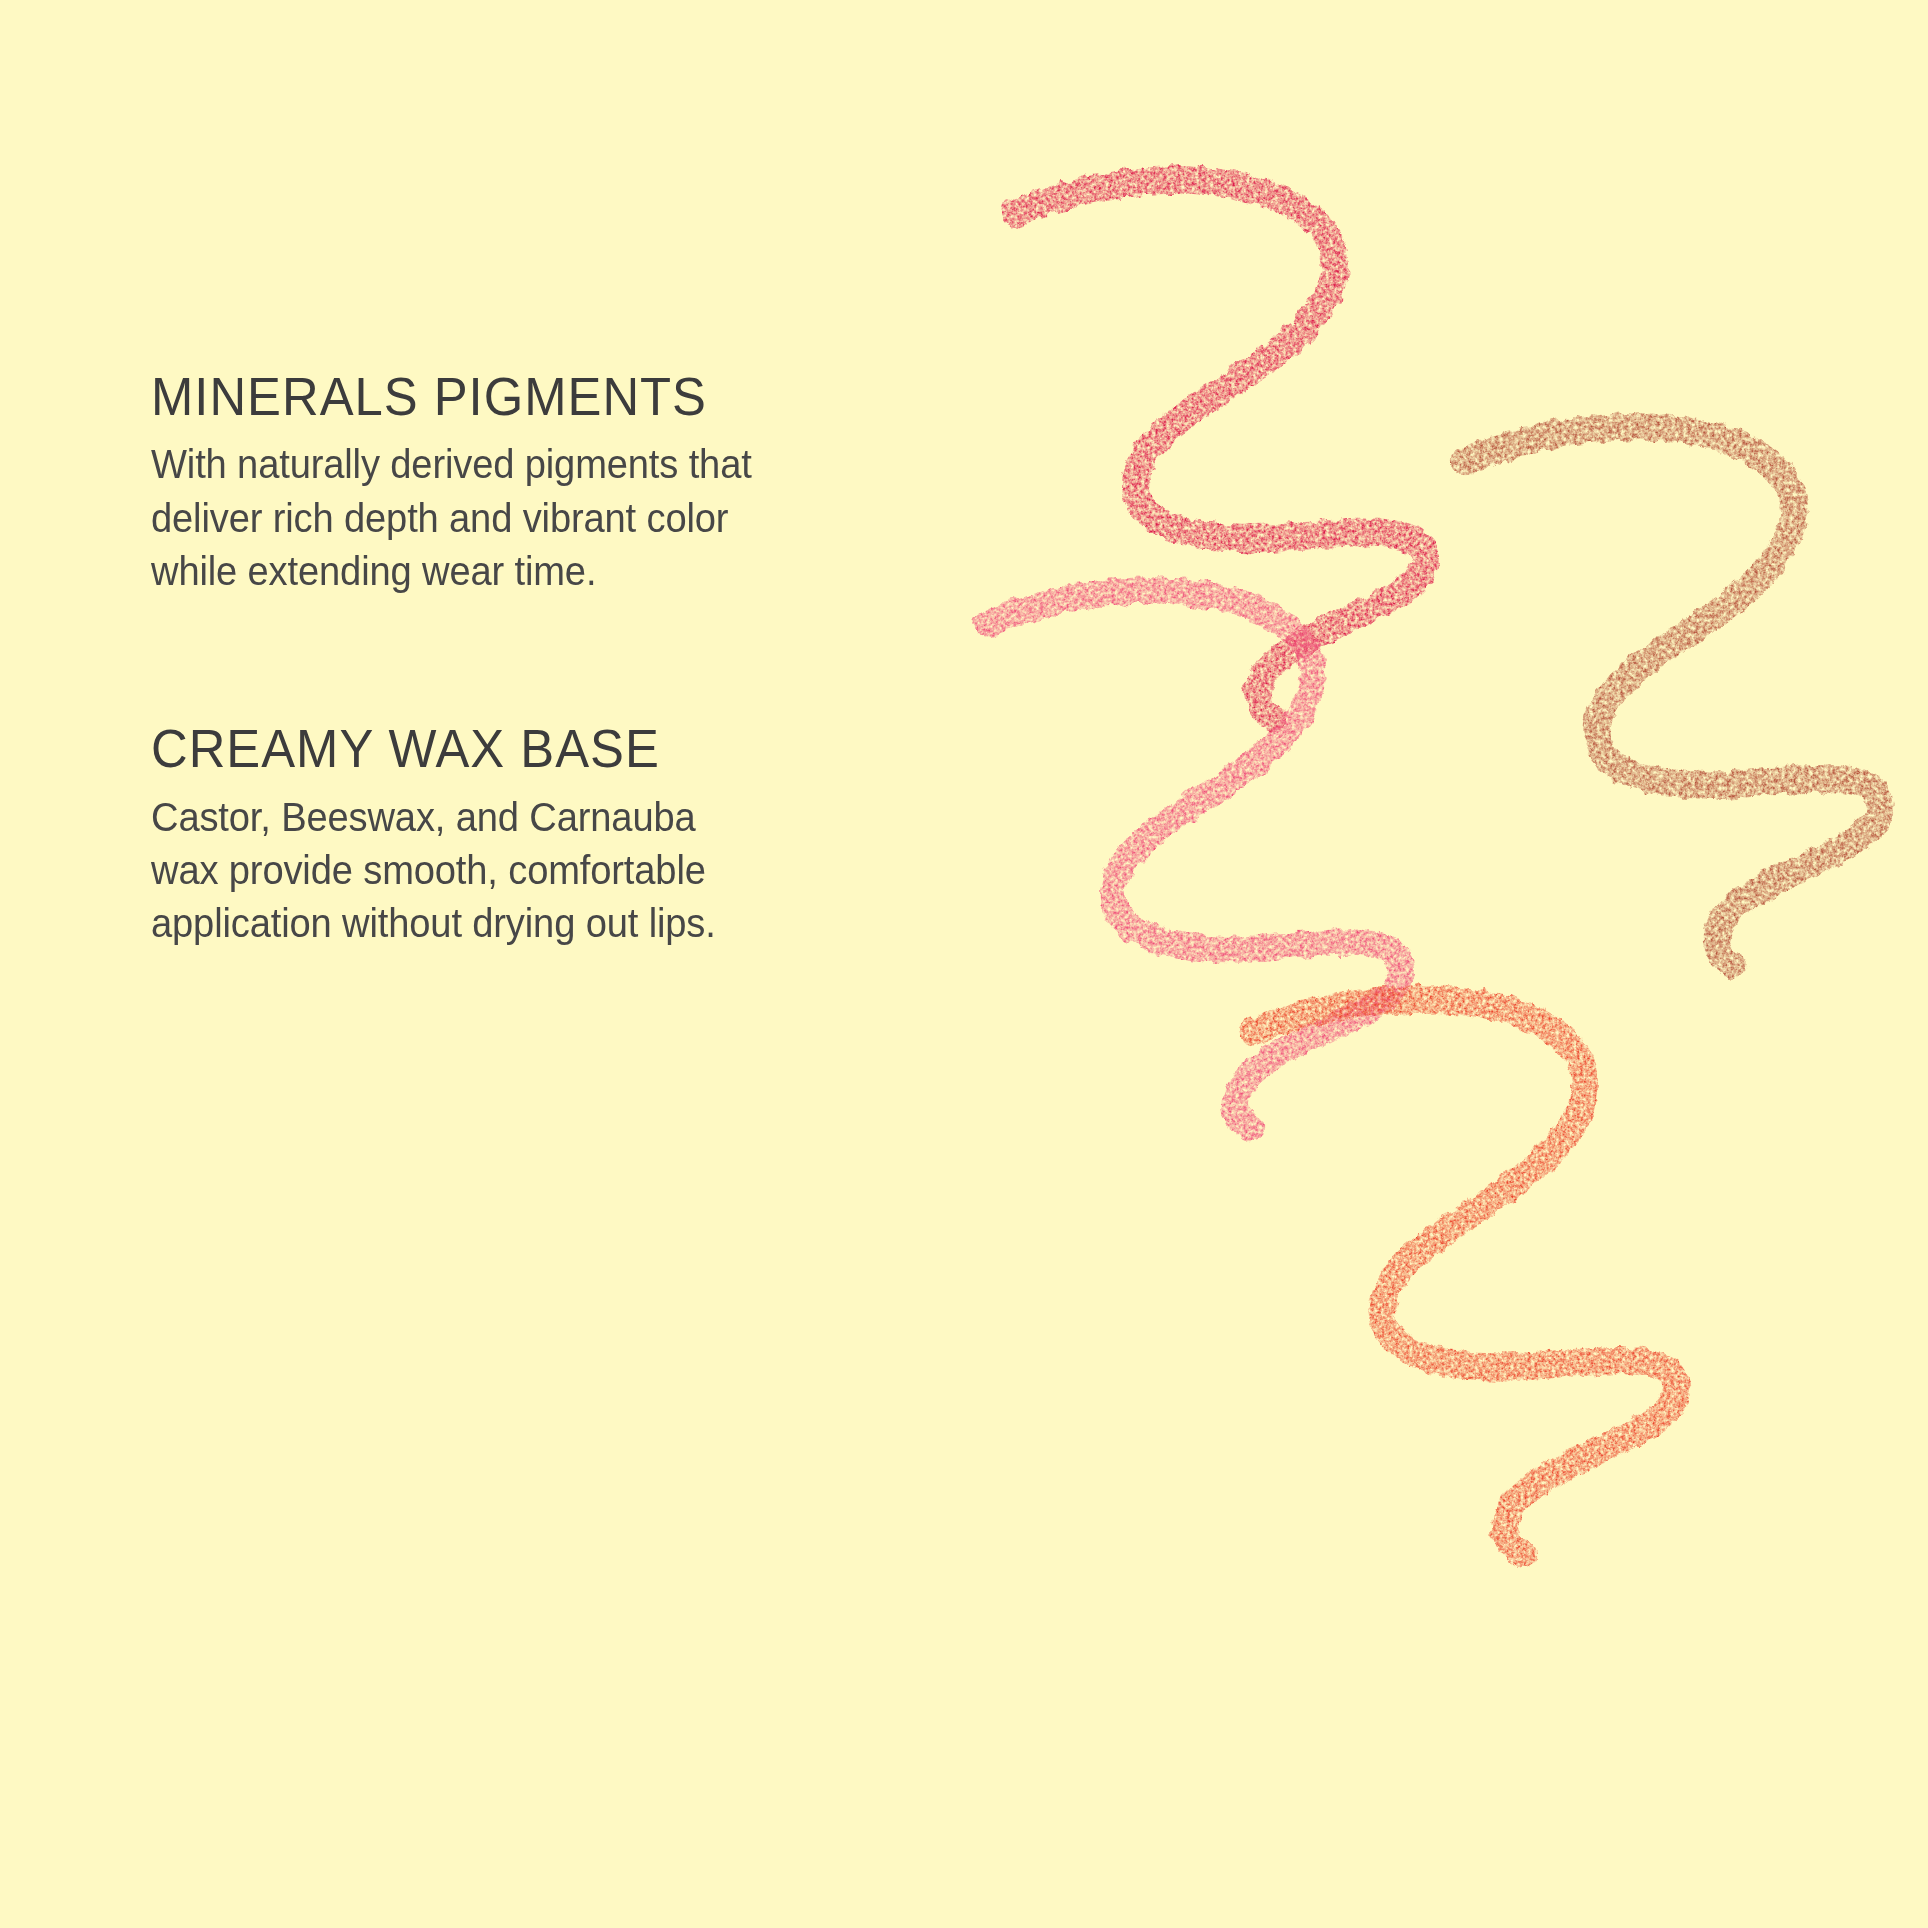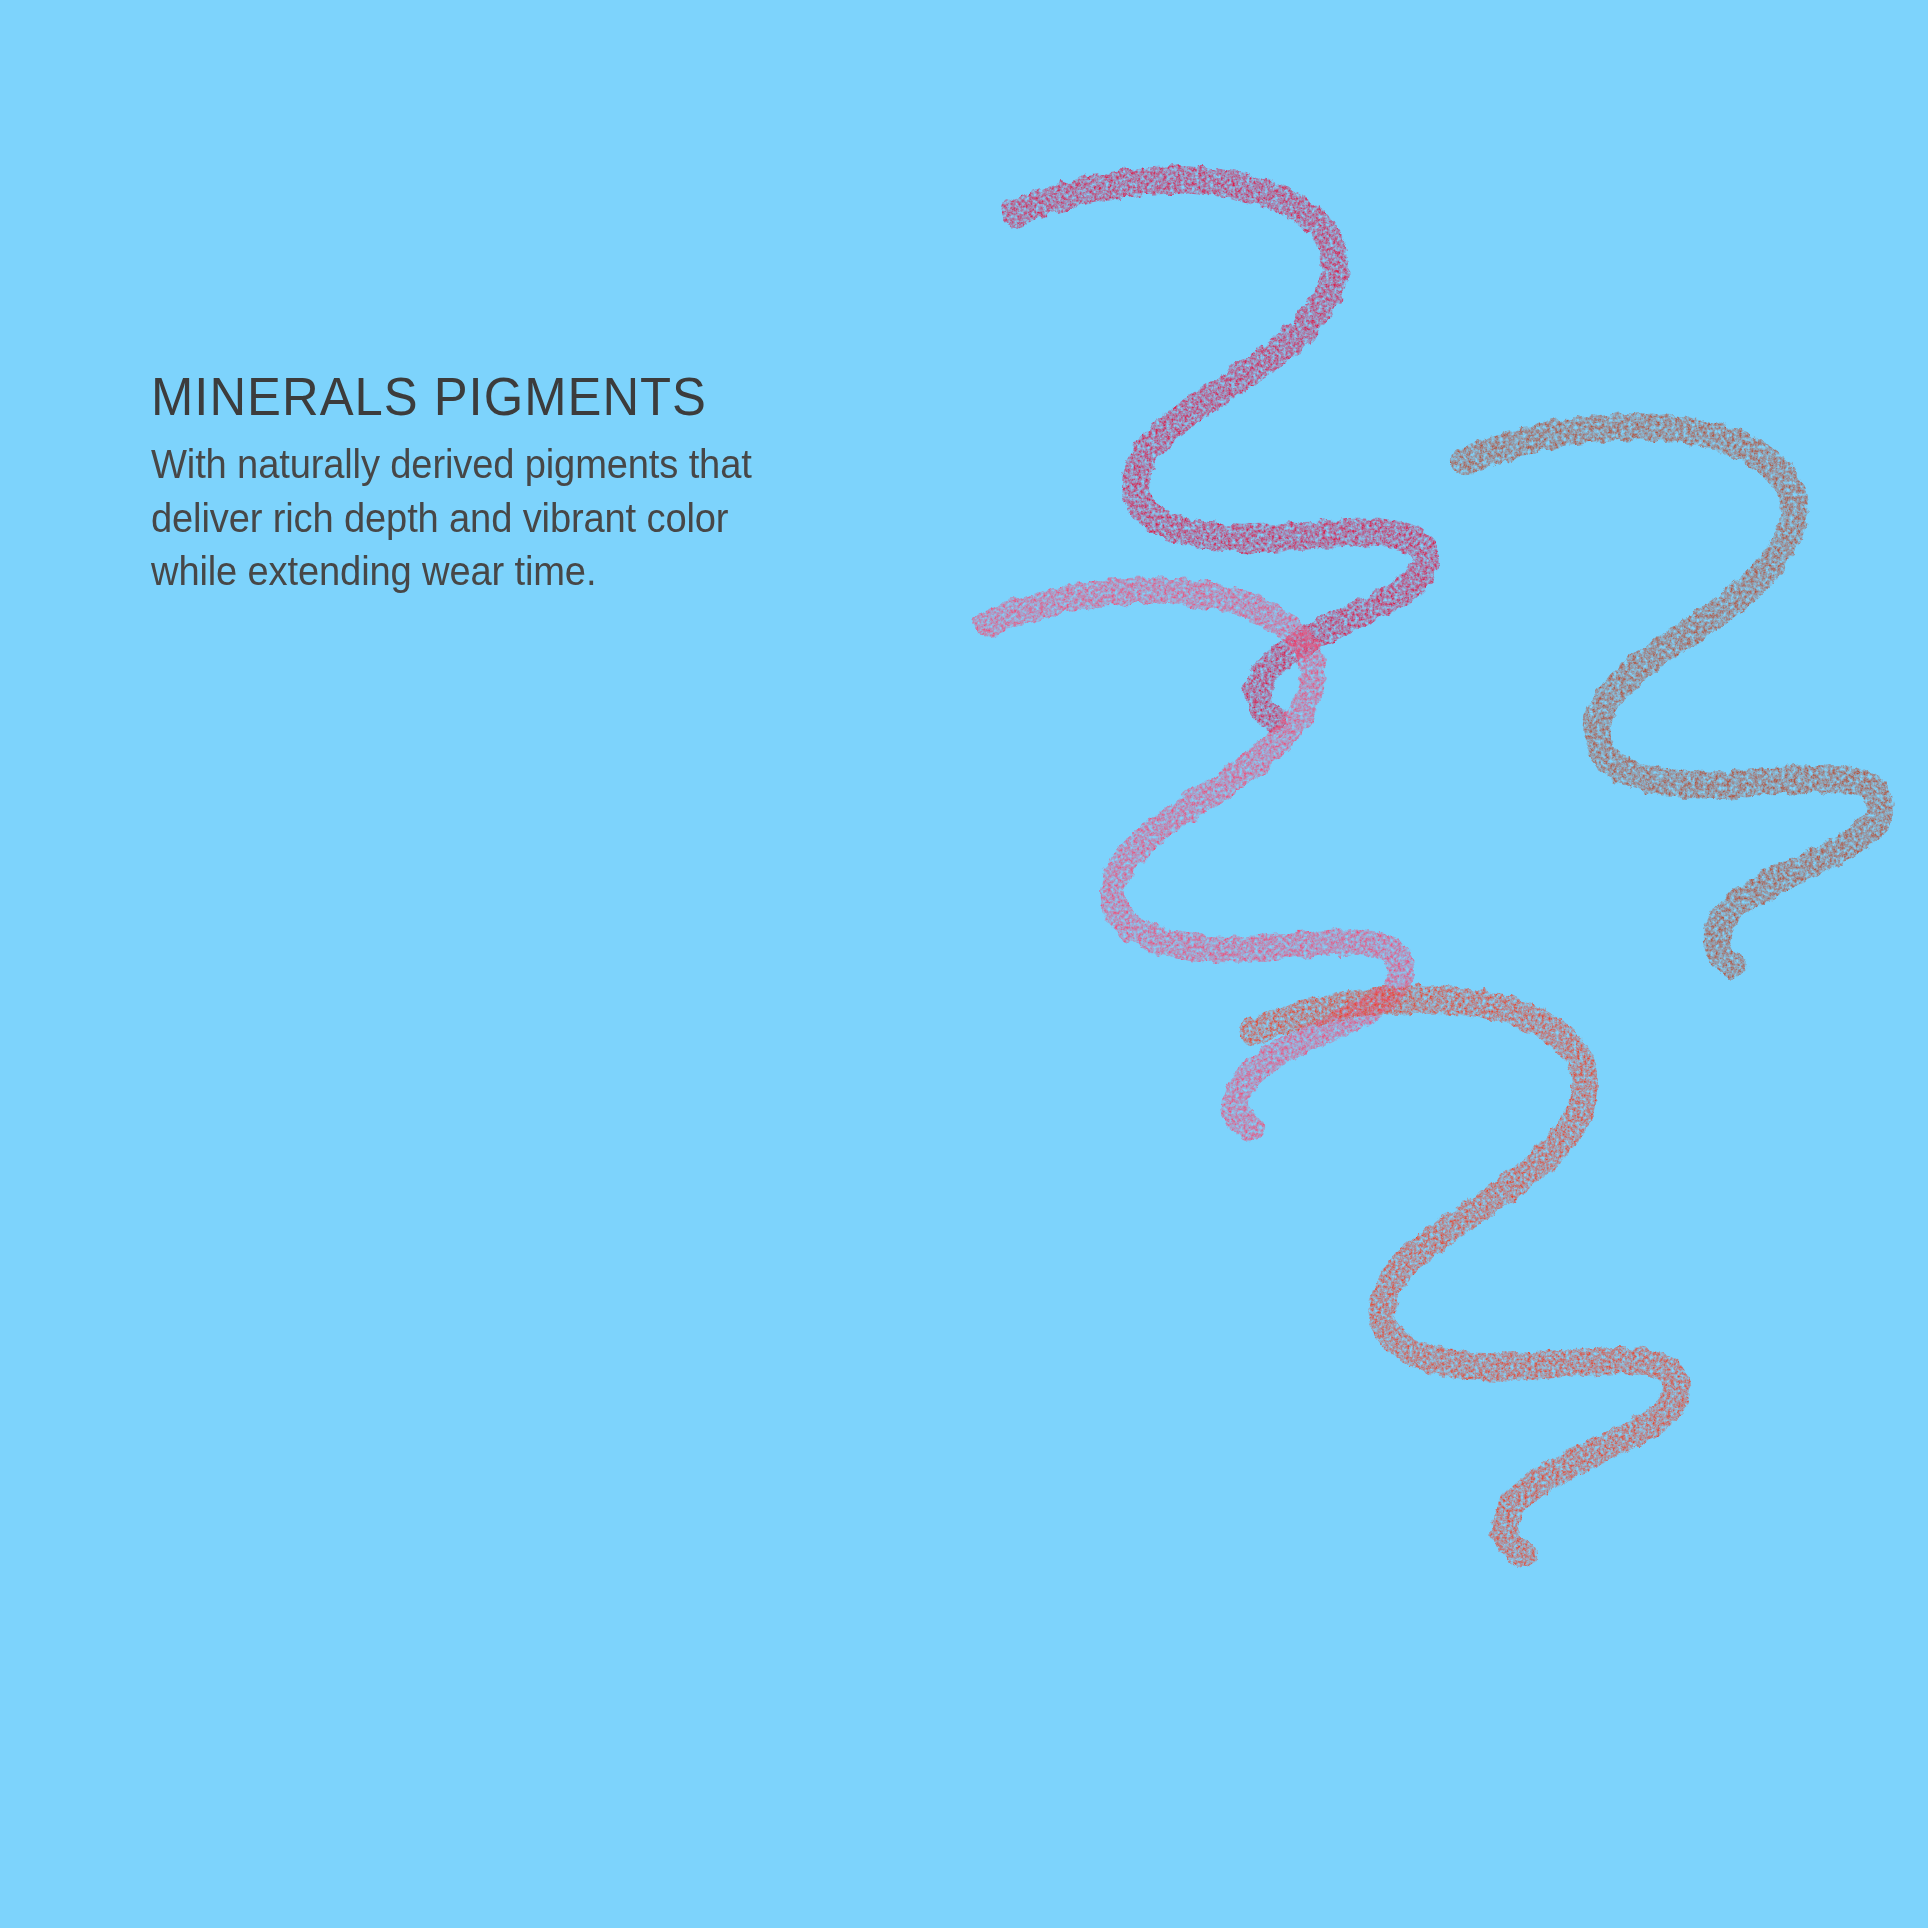--- a/index.html
+++ b/index.html
@@ -73,29 +73,33 @@
   }
   #swatch-svg {
     display: block;
     width: 970px;
     height: 1638px;
   }
 </style>
 </head>
 <body>
 
-<div id="page" style="background: #7dd3fc;">
+<div id="page" style="background: #fef9c3;">
 
   <div id="feature-list">
 
     <div class="feature-block">
       <h2 class="feature-heading" style="color: rgb(60, 60, 60);">MINERALS PIGMENTS</h2>
       <p class="feature-body" style="color: rgb(71, 71, 71);">With naturally derived pigments that deliver rich depth and vibrant color while extending wear time.</p>
     </div>
 
+    <div class="feature-block">
+      <h2 class="feature-heading" style="color: rgb(60, 60, 60);">CREAMY WAX BASE</h2>
+      <p class="feature-body" style="color: rgb(71, 71, 71);">Castor, Beeswax, and Carnauba wax provide smooth, comfortable application without drying out lips.</p>
+    </div>
 
 
   </div>
 
   <div id="swatch-area">
     <svg id="swatch-svg" viewBox="0 0 1030 1740" xmlns="http://www.w3.org/2000/svg">
       <defs>
 
         <filter id="chalk" x="-30%" y="-30%" width="160%" height="160%" filterUnits="objectBoundingBox" primitiveUnits="userSpaceOnUse">
           <feTurbulence type="fractalNoise" baseFrequency="0.085 0.075" numOctaves="4" seed="7" result="grain"></feTurbulence>

